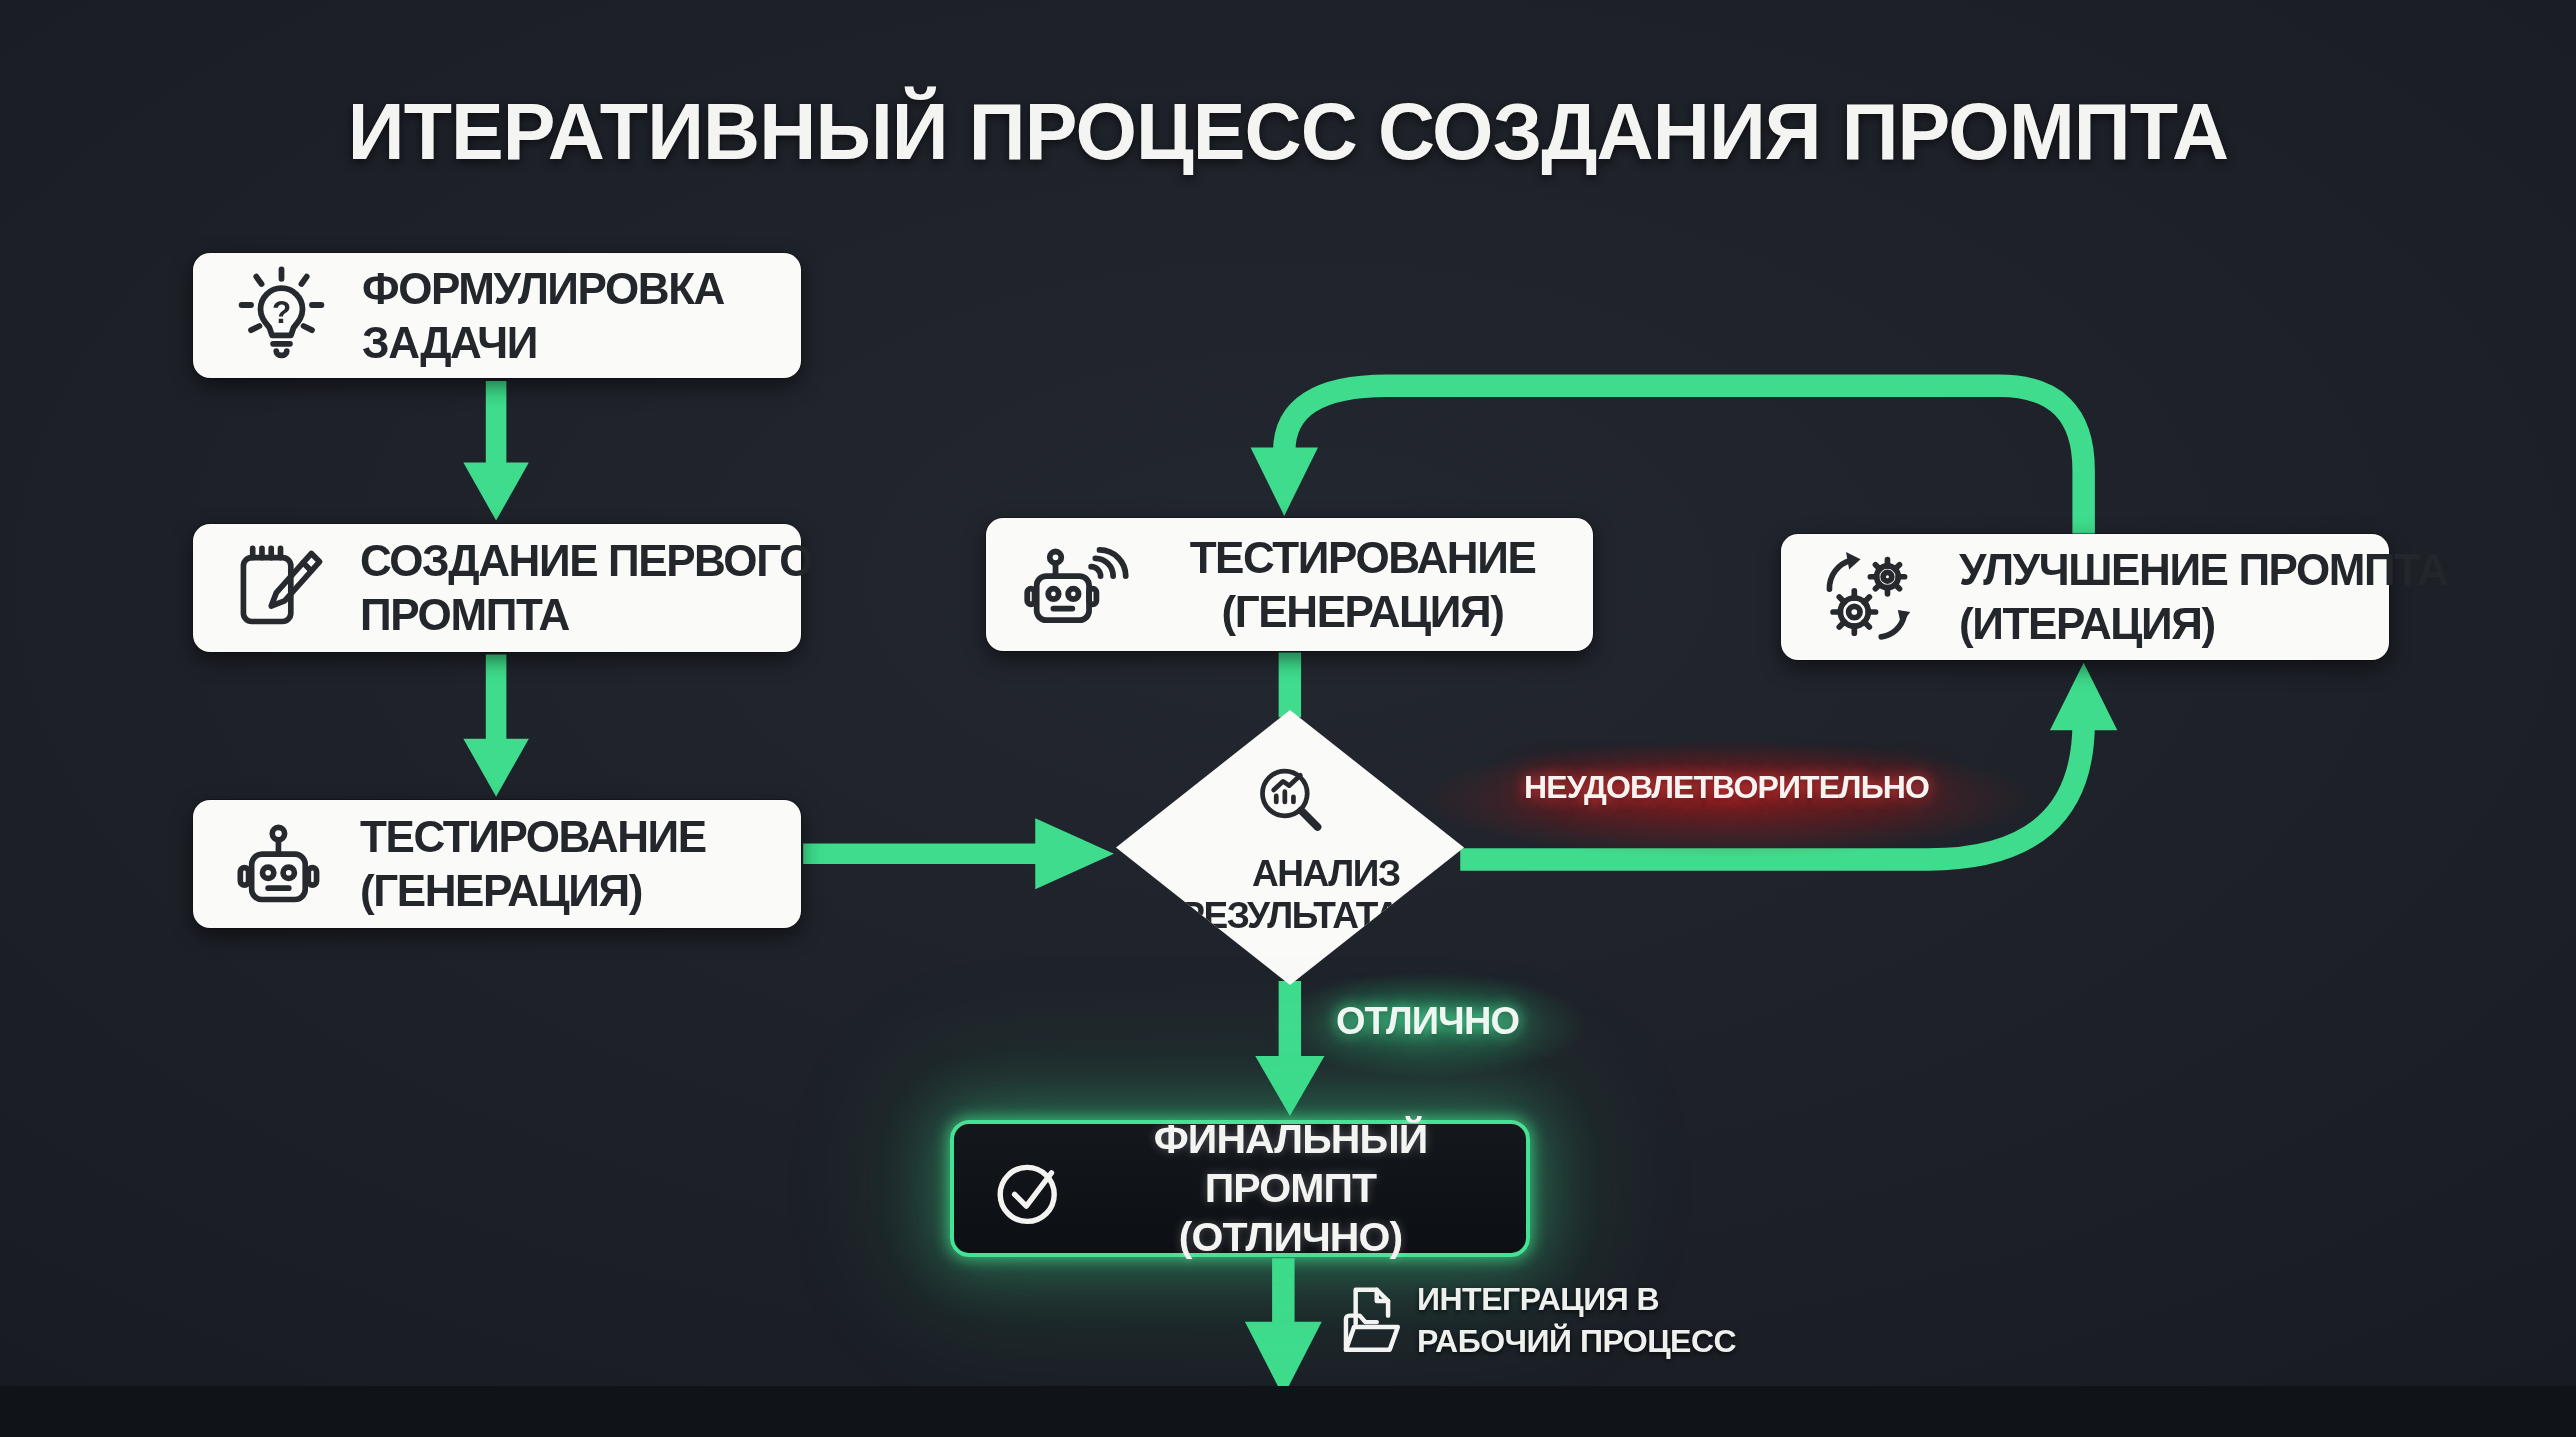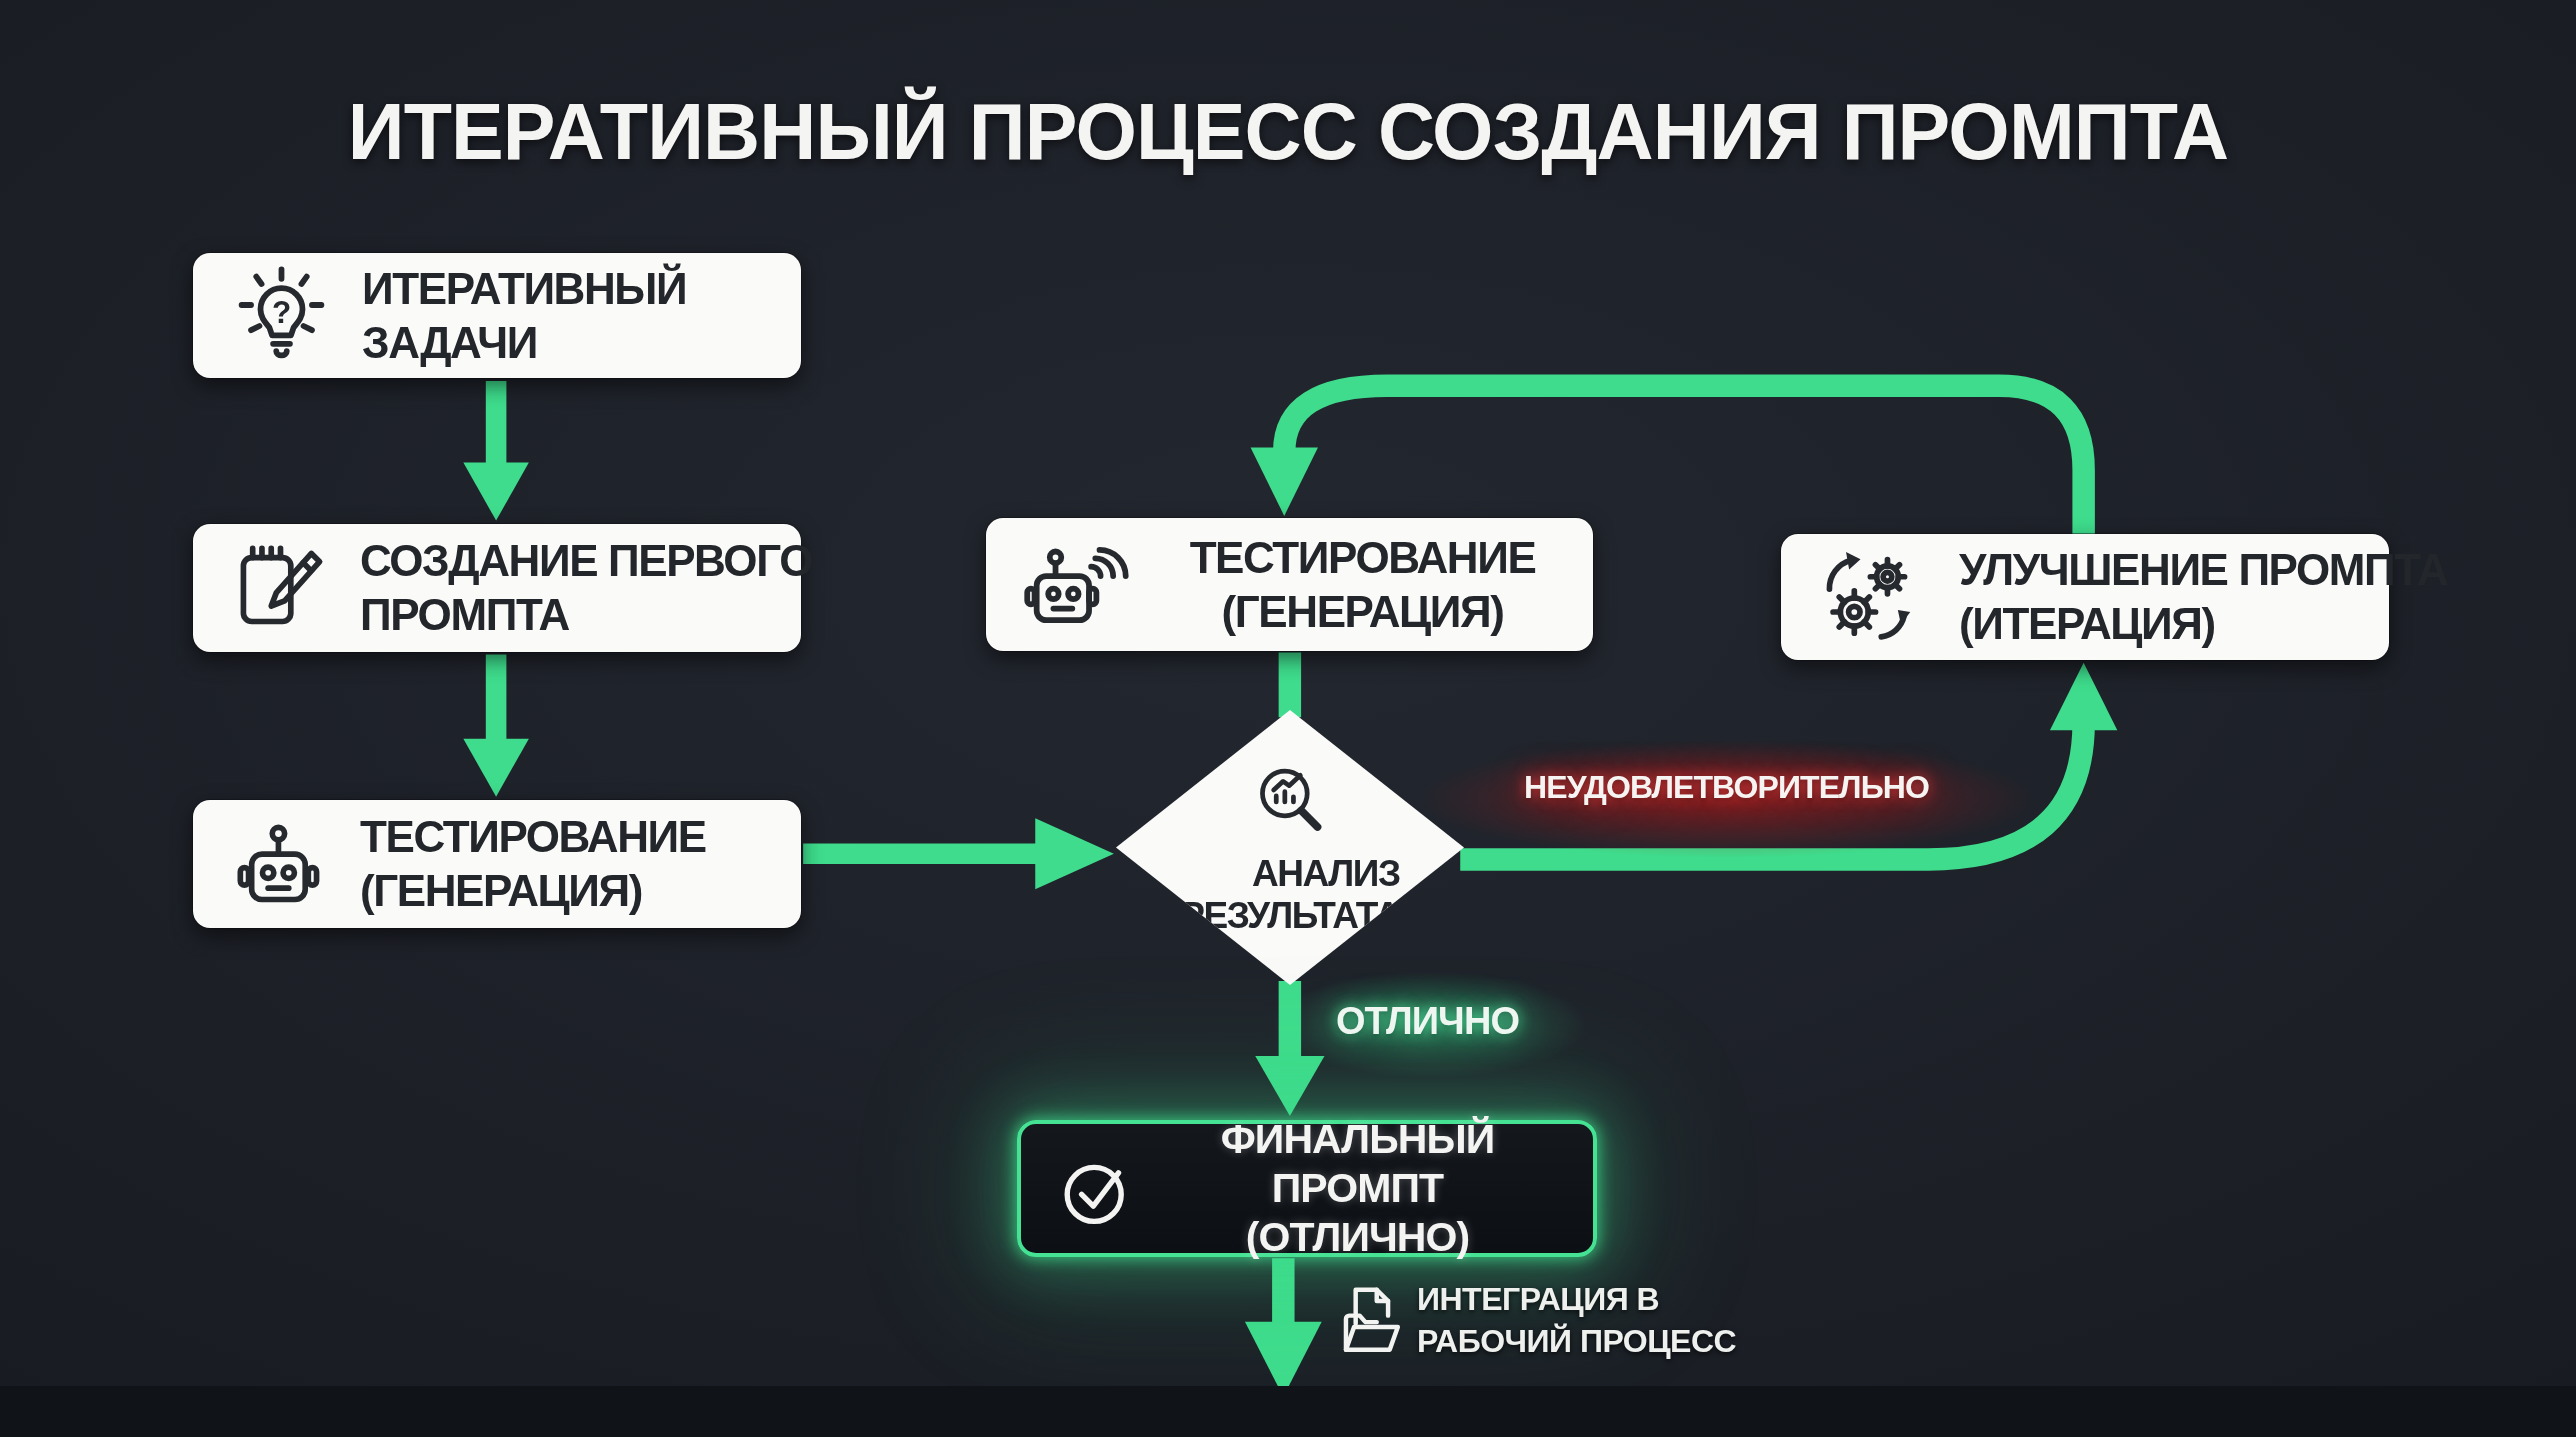--- a/index.html
+++ b/index.html
@@ -24,21 +24,21 @@
   .nlabel.center{text-align:center;flex:1;margin-right:28px;}
   .icon{flex:0 0 auto;}
   .diamond{
     position:absolute;left:1116px;top:710px;width:348px;height:275px;
     background:#fafaf8;clip-path:polygon(50% 0,100% 50%,50% 100%,0 50%);
     display:flex;flex-direction:column;align-items:center;justify-content:center;
   }
   .dlabel{font-size:37px;font-weight:bold;letter-spacing:-1.4px;line-height:1.12;color:#23262b;text-align:right;margin-top:8px;}
   .dlabel span{display:block;}
   .finalbox{
-    position:absolute;left:1017px;top:1120px;width:580px;height:137px;box-sizing:border-box;
+    position:absolute;left:950px;top:1120px;width:580px;height:137px;box-sizing:border-box;
     background:linear-gradient(180deg,#14171c,#0c0f13);
     border:4.7px solid #46e294;border-radius:19px;
     display:flex;align-items:center;padding-left:30px;
     box-shadow:0 0 15px 1.9px rgba(62,220,140,.75), 0 0 56px 15px rgba(62,220,140,.30), 0 0 131px 45px rgba(62,220,140,.14);
   }
   .flabel{flex:1;text-align:center;font-size:41px;font-weight:bold;letter-spacing:-0.9px;line-height:1.2;color:#f4f5f3;margin-right:19px;text-shadow:0 0 9.4px rgba(255,255,255,.25);}
   .flabel span{display:block;}
   .glow-red{
     position:absolute;left:1423px;top:741px;width:607px;height:116px;
     background:radial-gradient(ellipse at center, rgba(178,28,28,.60) 0%, rgba(178,28,28,0) 72%);
@@ -100,21 +100,21 @@
     <svg class="icon" width="105" height="105" viewBox="0 0 100 100">
       <g class="stroke-dark" stroke-width="5.5">
         <path d="M50 24 a20 20 0 0 1 20 20 c0 8 -4.5 12.5 -8.5 17.5 l-2.5 7.5 h-18 l-2.5 -7.5 c-4 -5 -8.5 -9.5 -8.5 -17.5 a20 20 0 0 1 20 -20 z"></path>
         <path d="M42 77 h16"></path>
         <path d="M45 84 a5 4 0 0 0 10 0"></path>
         <path d="M50 6 v9 M26 13 l5 7 M74 13 l-5 7 M12 40 h9 M88 40 h-9 M21 64 l8 -4 M79 64 l-8 -4"></path>
       </g>
       <text x="50" y="57" text-anchor="middle" font-size="30" font-weight="bold" fill="#26292e">?</text>
     </svg>
     <div class="nlabel">
-      <span>ИТЕРАТИВНЫЙ</span>
+      <span>ФОРМУЛИРОВКА</span>
       <span>ЗАДАЧИ</span>
     </div>
   </div>
 
   <div class="node" style="left:193px;top:524px;width:608px;height:128px">
     <svg class="icon" width="103" height="103" viewBox="0 0 100 100">
       <g class="stroke-dark" stroke-width="5.5">
         <rect x="14" y="20" width="46" height="62" rx="8"></rect>
         <path d="M23 20 v-9 M32 20 v-9 M41 20 v-9 M50 20 v-9"></path>
         <path d="M80 16 l8 8 -34 38 -13 5 5 -13 z"></path>

